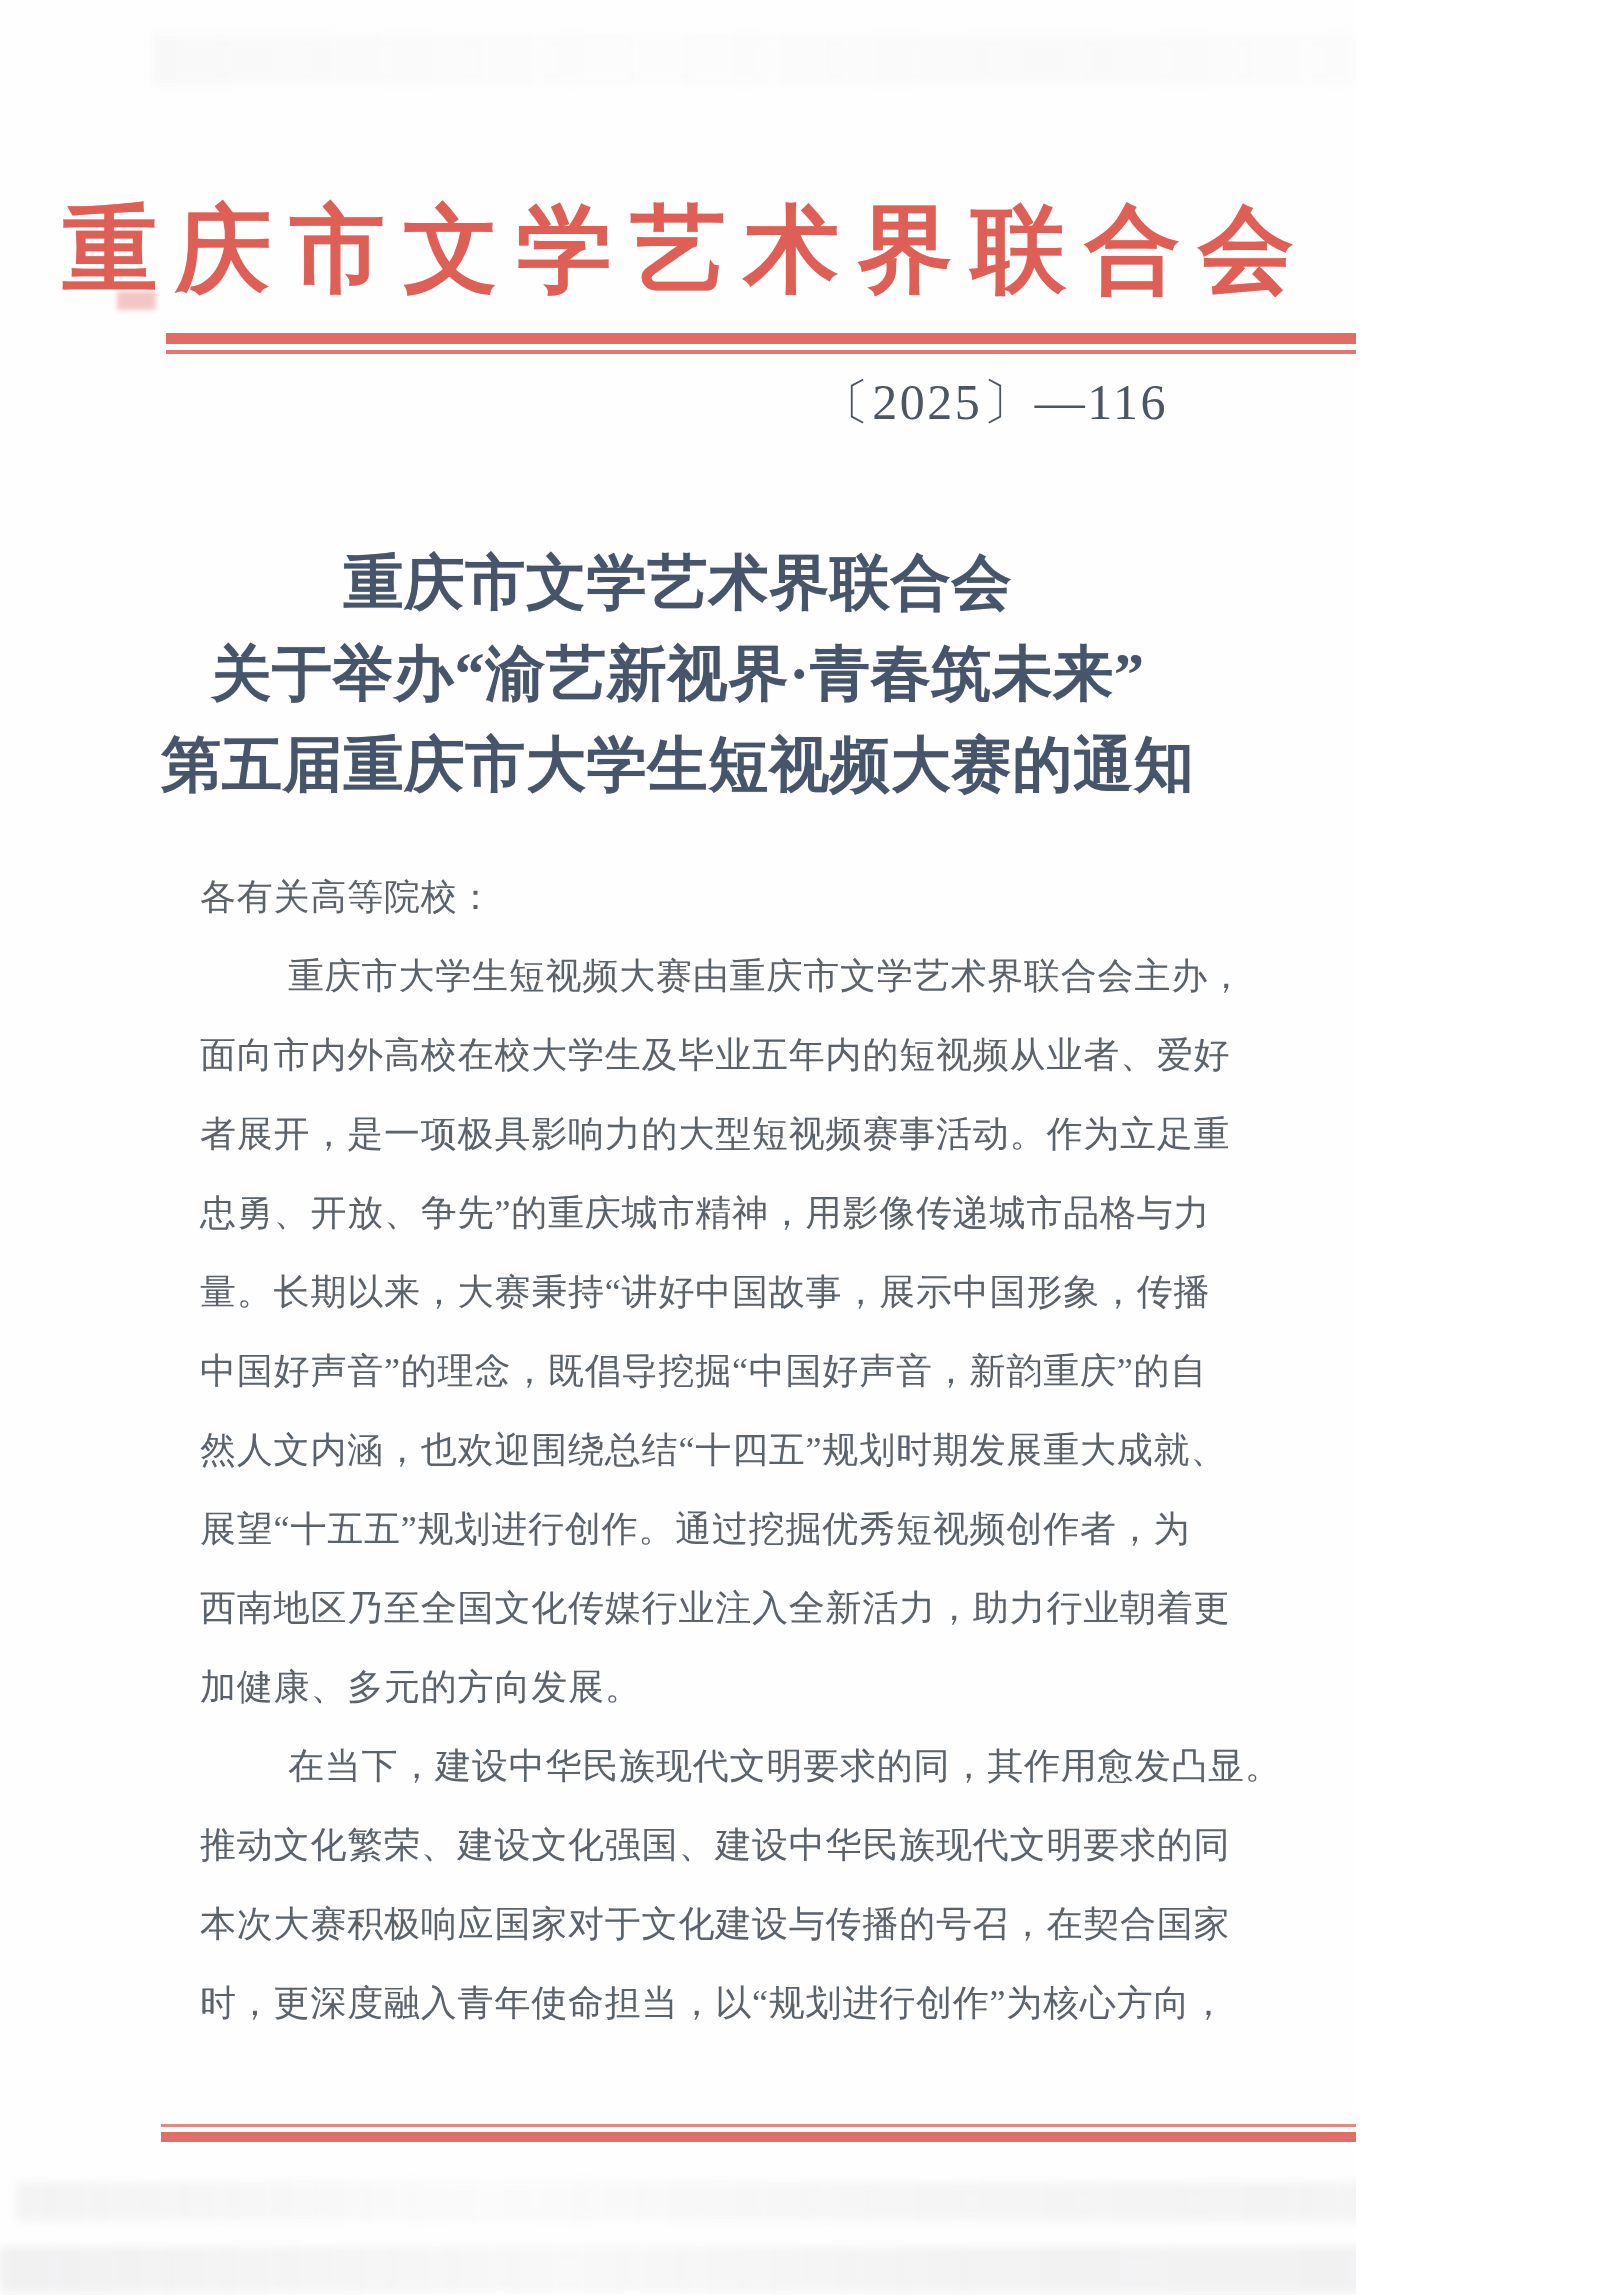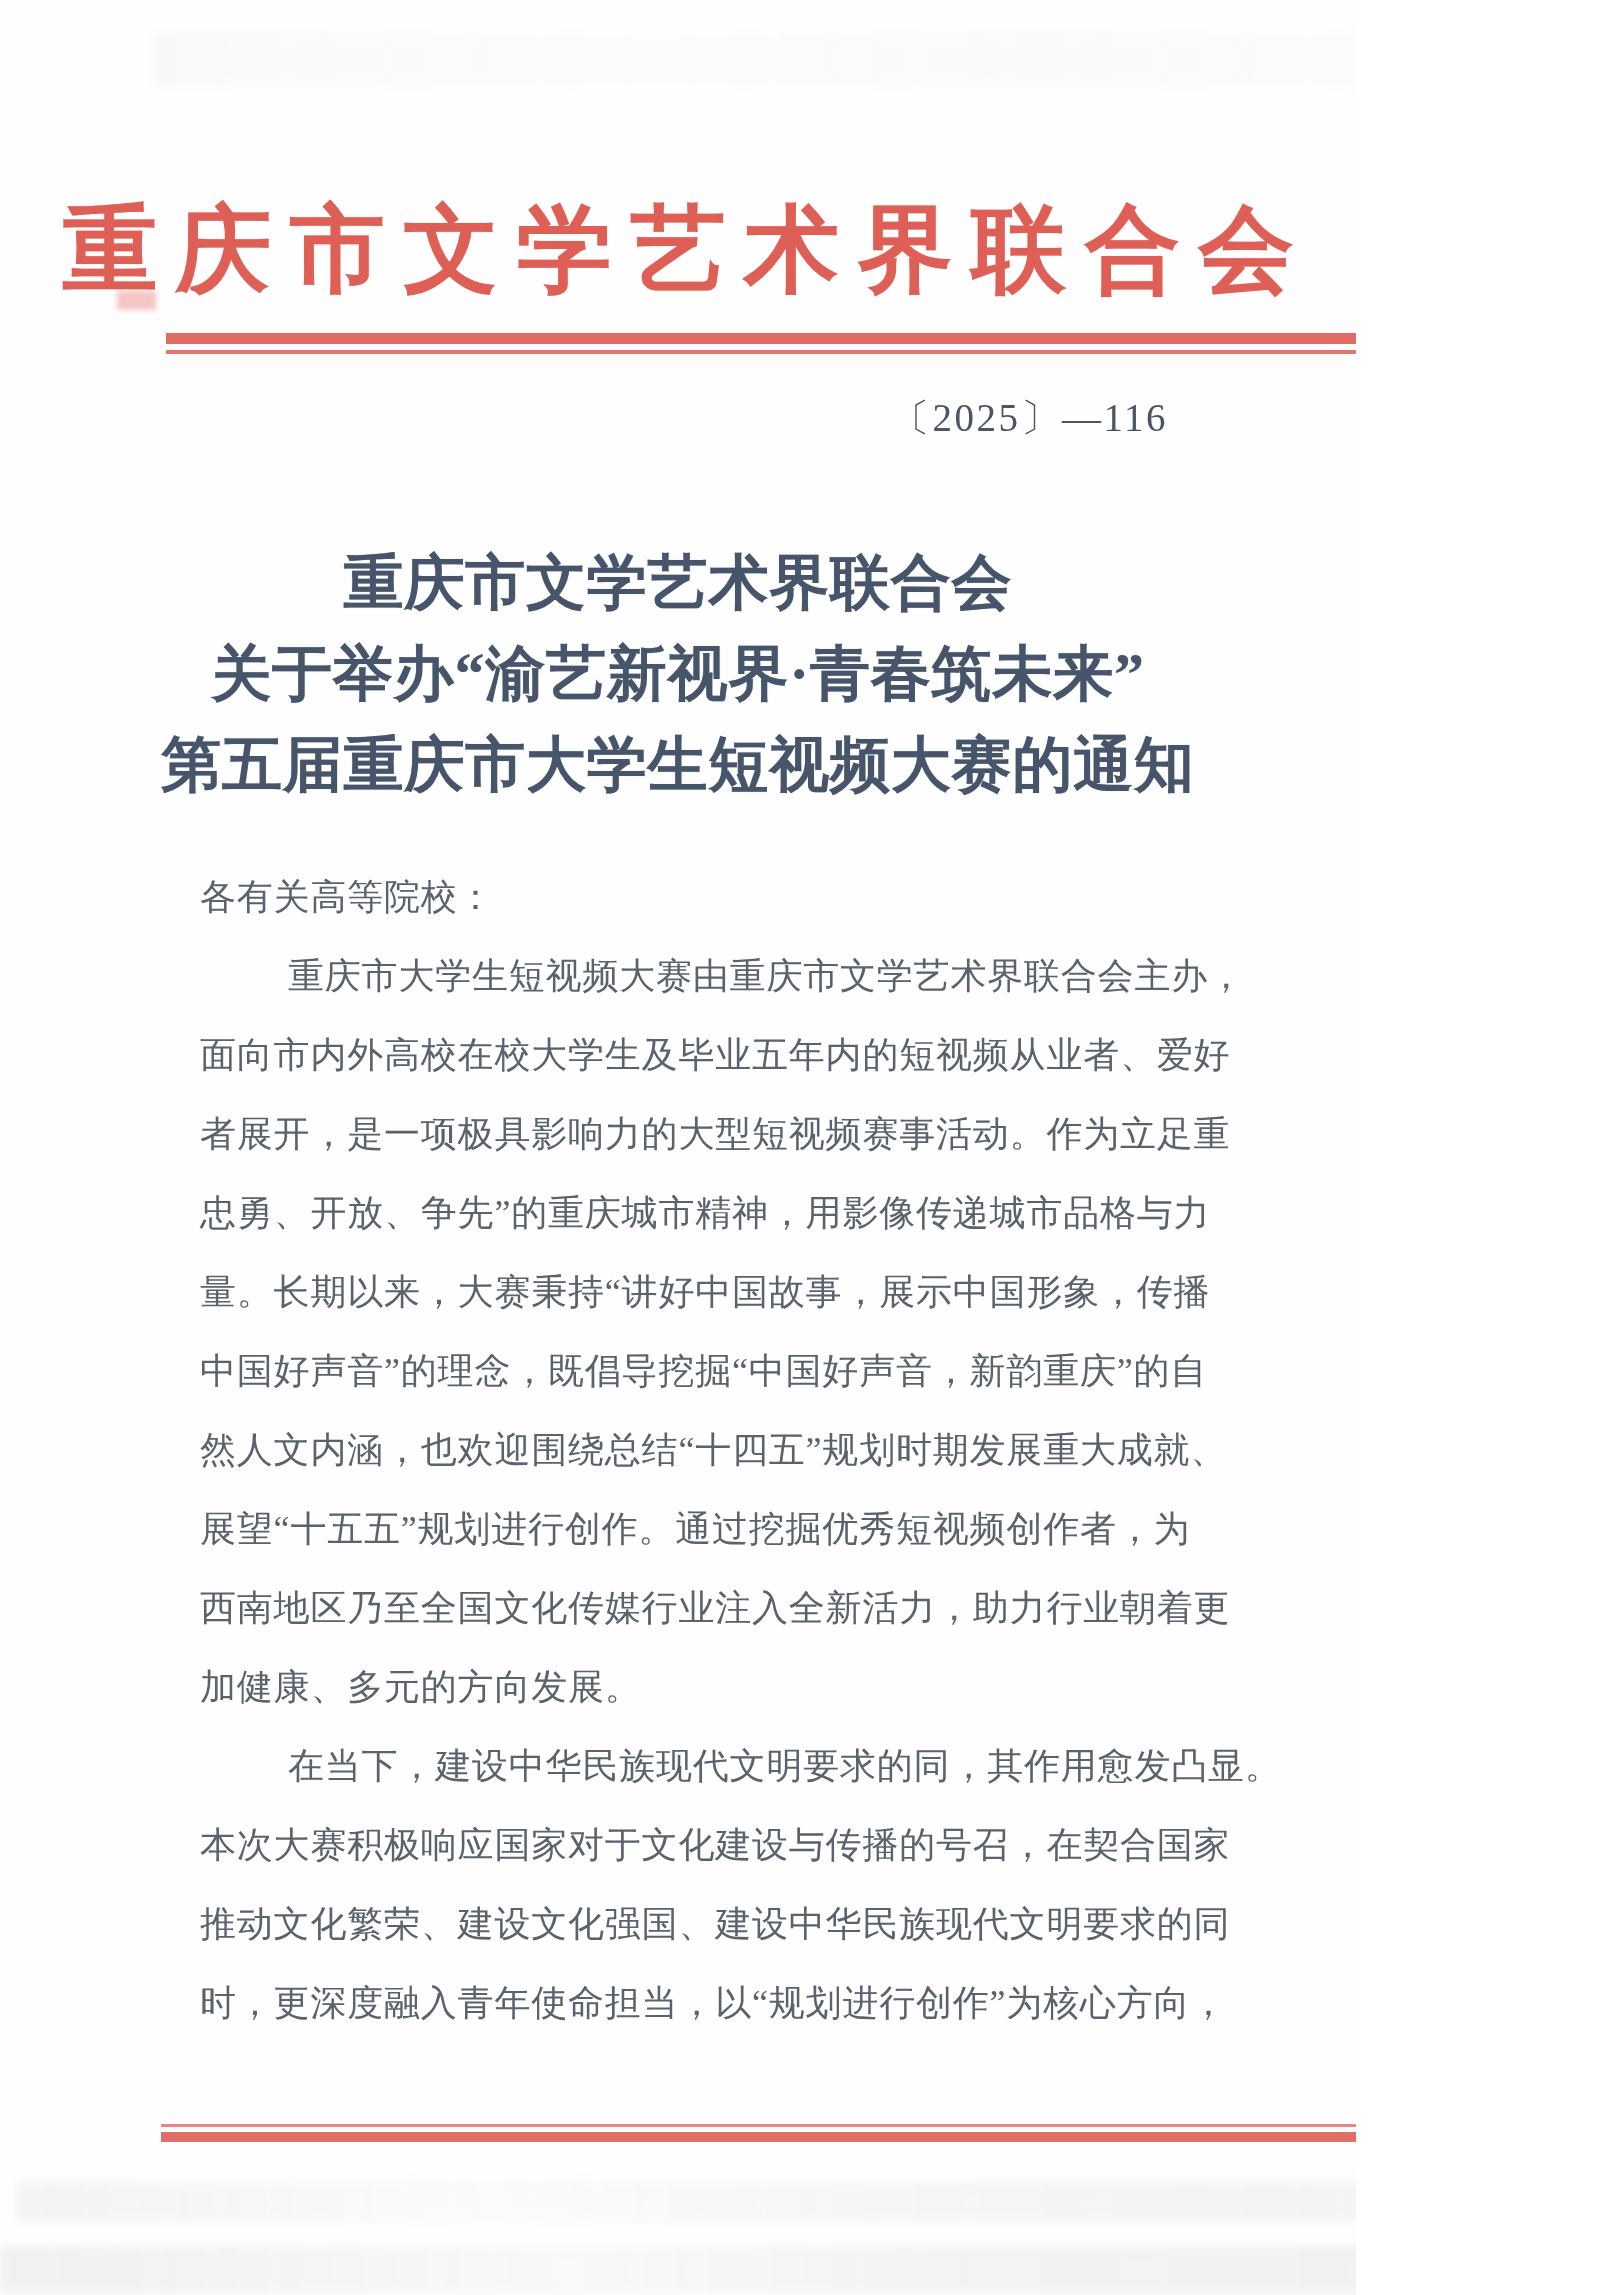--- a/index.html
+++ b/index.html
@@ -38,25 +38,24 @@
     background: var(--accent-red, #dd5f56);
   }
   .rule-thick { top: 333px; left: 166px; width: 1335px; height: 11px; opacity: 0.92; }
   .rule-thin  { top: 350px; left: 166px; width: 1335px; height: 4.2px;  opacity: 0.85; }
 
   
   .doc-number {
     position: absolute;
     top: 369px;
     right: 188px;
-    font-size: 39px;
+    font-size: 50px;
     color: var(--number-ink, #4b5563);
     letter-spacing: 2.5px;
     white-space: nowrap;
-    margin-top: 22px;
   }
 
   
   .title {
     position: absolute;
     top: 538px;
     left: 0;
     width: 100%;
     text-align: center;
     font-size: 60px;
@@ -134,22 +133,22 @@
       <div class="body-line">面向市内外高校在校大学生及毕业五年内的短视频从业者、爱好</div>
       <div class="body-line">者展开，是一项极具影响力的大型短视频赛事活动。作为立足重</div>
       <div class="body-line">忠勇、开放、争先”的重庆城市精神，用影像传递城市品格与力</div>
       <div class="body-line">量。长期以来，大赛秉持“讲好中国故事，展示中国形象，传播</div>
       <div class="body-line">中国好声音”的理念，既倡导挖掘“中国好声音，新韵重庆”的自</div>
       <div class="body-line">然人文内涵，也欢迎围绕总结“十四五”规划时期发展重大成就、</div>
       <div class="body-line">展望“十五五”规划进行创作。通过挖掘优秀短视频创作者，为</div>
       <div class="body-line">西南地区乃至全国文化传媒行业注入全新活力，助力行业朝着更</div>
       <div class="body-line">加健康、多元的方向发展。</div>
       <div class="body-line indent">在当下，建设中华民族现代文明要求的同，其作用愈发凸显。</div>
+      <div class="body-line">推动文化繁荣、建设文化强国、建设中华民族现代文明要求的同</div>
       <div class="body-line">本次大赛积极响应国家对于文化建设与传播的号召，在契合国家</div>
-      <div class="body-line">推动文化繁荣、建设文化强国、建设中华民族现代文明要求的同</div>
       <div class="body-line">时，更深度融入青年使命担当，以“规划进行创作”为核心方向，</div>
     </div>
 
   <div class="rule footer-thin"></div>
   <div class="rule footer-thick"></div>
 
   <div class="smudge smudge-top"></div>
   <div class="smudge smudge-bottom-1"></div>
   <div class="smudge smudge-bottom-2"></div>
   <div class="smudge speckle-left"></div>

